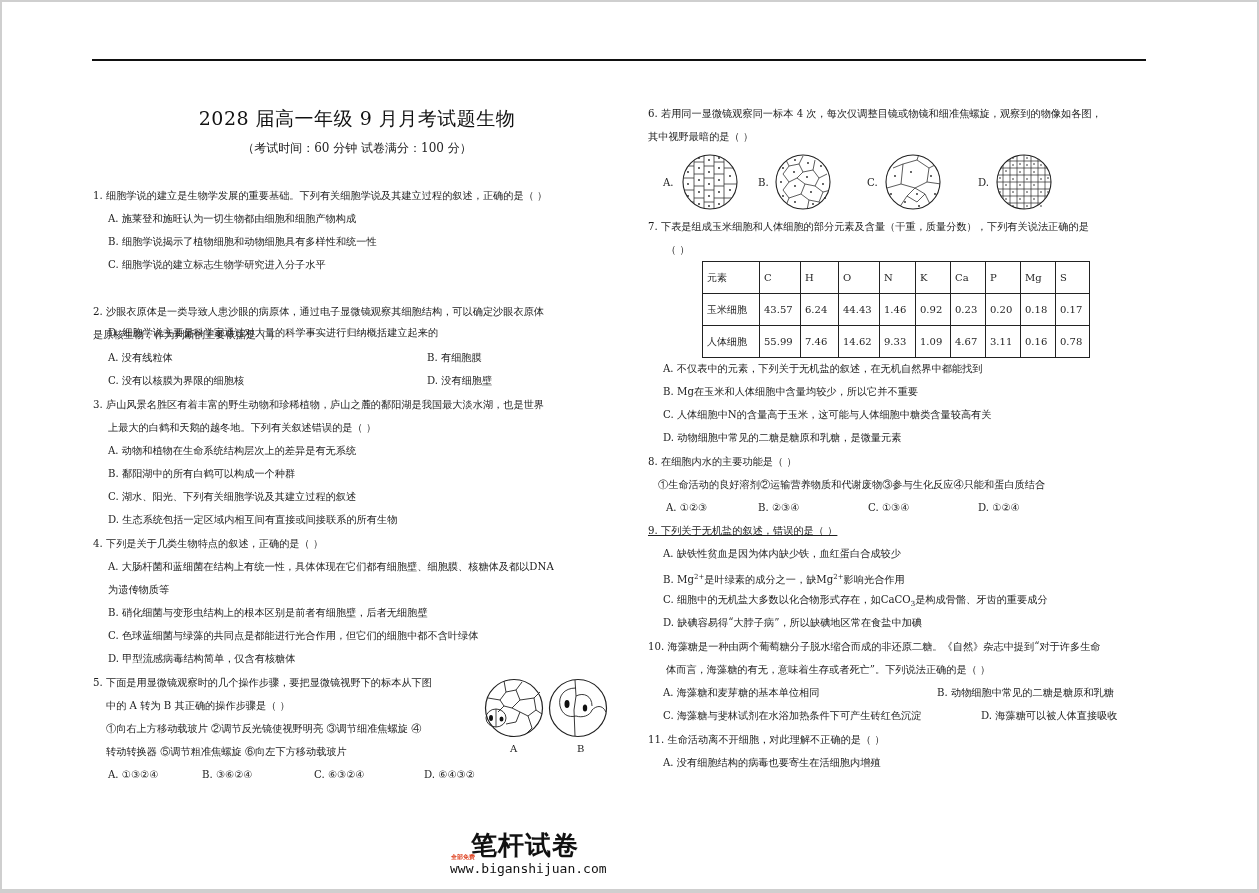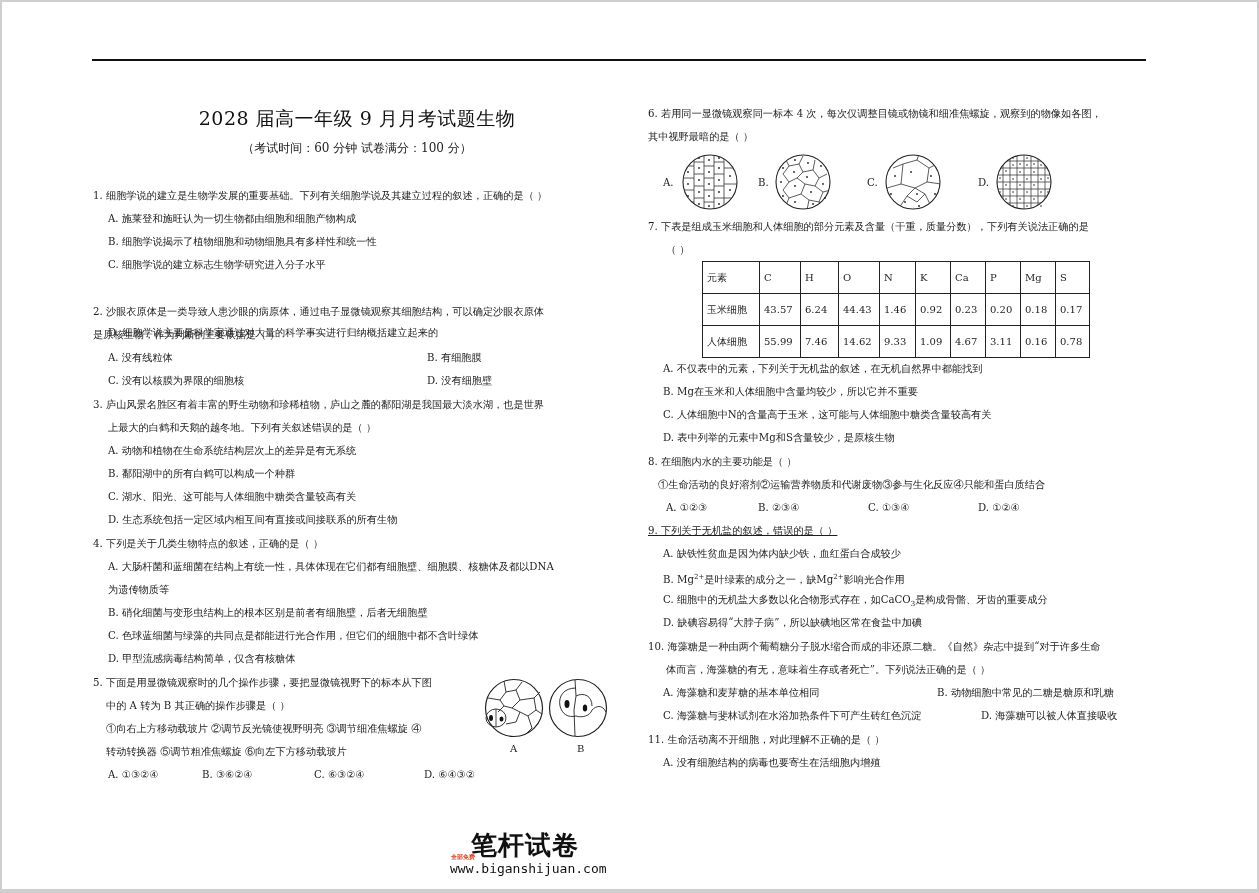--- a/index.html
+++ b/index.html
@@ -82,21 +82,21 @@
     <div class="line" style="left:425px;top:349px;">B. 有细胞膜</div>
     <div class="line" style="left:106px;top:372px;">C. 没有以核膜为界限的细胞核</div>
     <div class="line" style="left:425px;top:372px;">D. 没有细胞壁</div>
   </div>
 
   <div>
     <div class="line" style="left:91px;top:396px;">3. 庐山风景名胜区有着丰富的野生动物和珍稀植物，庐山之麓的鄱阳湖是我国最大淡水湖，也是世界</div>
     <div class="line" style="left:106px;top:419px;">上最大的白鹤和天鹅的越冬地。下列有关叙述错误的是（    ）</div>
     <div class="line" style="left:106px;top:442px;">A. 动物和植物在生命系统结构层次上的差异是有无系统</div>
     <div class="line" style="left:106px;top:465px;">B. 鄱阳湖中的所有白鹤可以构成一个种群</div>
-    <div class="line" style="left:106px;top:488px;">C. 湖水、阳光、这可能与人体细胞中糖类含量较高有关</div>
+    <div class="line" style="left:106px;top:488px;">C. 湖水、阳光、下列有关细胞学说及其建立过程的叙述</div>
     <div class="line" style="left:106px;top:511px;">D. 生态系统包括一定区域内相互间有直接或间接联系的所有生物</div>
   </div>
 
   <div>
     <div class="line" style="left:91px;top:535px;">4. 下列是关于几类生物特点的叙述，正确的是（            ）</div>
     <div class="line" style="left:106px;top:558px;">A. 大肠杆菌和蓝细菌在结构上有统一性，具体体现在它们都有细胞壁、细胞膜、核糖体及都以DNA</div>
     <div class="line" style="left:106px;top:581px;">为遗传物质等</div>
     <div class="line" style="left:106px;top:604px;">B. 硝化细菌与变形虫结构上的根本区别是前者有细胞壁，后者无细胞壁</div>
     <div class="line" style="left:106px;top:627px;">C. 色球蓝细菌与绿藻的共同点是都能进行光合作用，但它们的细胞中都不含叶绿体</div>
     <div class="line" style="left:106px;top:650px;">D. 甲型流感病毒结构简单，仅含有核糖体</div>
@@ -324,21 +324,21 @@
         <td>3.11</td>
         <td>0.16</td>
         <td>0.78</td>
       </tr>
     </tbody>
       </table>
 
     <div class="line" style="left:661px;top:360px;">A. 不仅表中的元素，下列关于无机盐的叙述，在无机自然界中都能找到</div>
     <div class="line" style="left:661px;top:383px;">B. Mg在玉米和人体细胞中含量均较少，所以它并不重要</div>
     <div class="line" style="left:661px;top:406px;">C. 人体细胞中N的含量高于玉米，这可能与人体细胞中糖类含量较高有关</div>
-    <div class="line" style="left:661px;top:429px;">D. 表中列举的元素中Mg和S含量较少，是原核生物</div>
+    <div class="line" style="left:661px;top:429px;">D. 动物细胞中常见的二糖是糖原和乳糖，是微量元素</div>
   </div>
 
   <div>
     <div class="line" style="left:646px;top:453px;">8. 在细胞内水的主要功能是（        ）</div>
     <div class="line" style="left:656px;top:476px;">①生命活动的良好溶剂②运输营养物质和代谢废物③参与生化反应④只能和蛋白质结合</div>
     <div class="line" style="left:664px;top:499px;">A. ①②③</div>
     <div class="line" style="left:756px;top:499px;">B. ②③④</div>
     <div class="line" style="left:866px;top:499px;">C. ①③④</div>
     <div class="line" style="left:976px;top:499px;">D. ①②④</div>
   </div>

